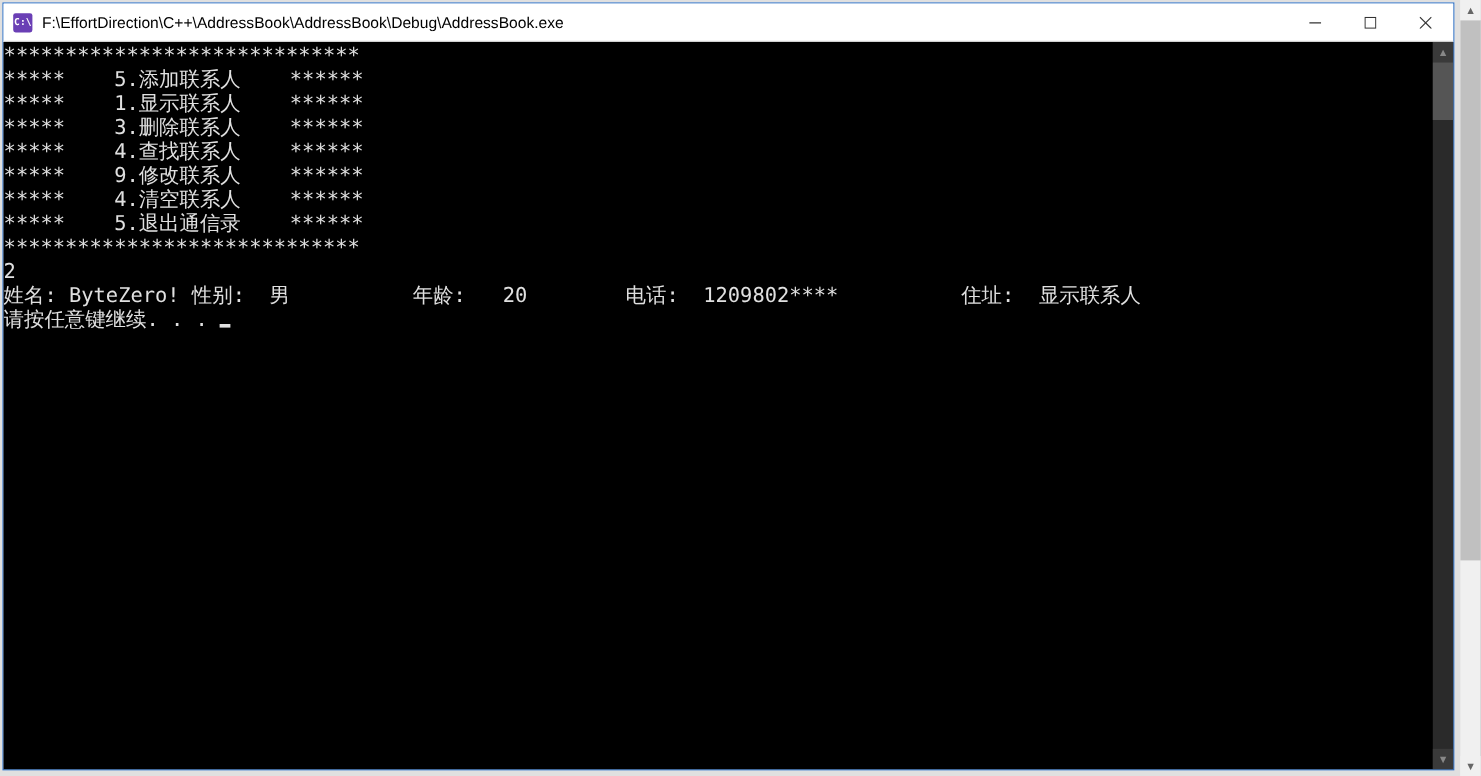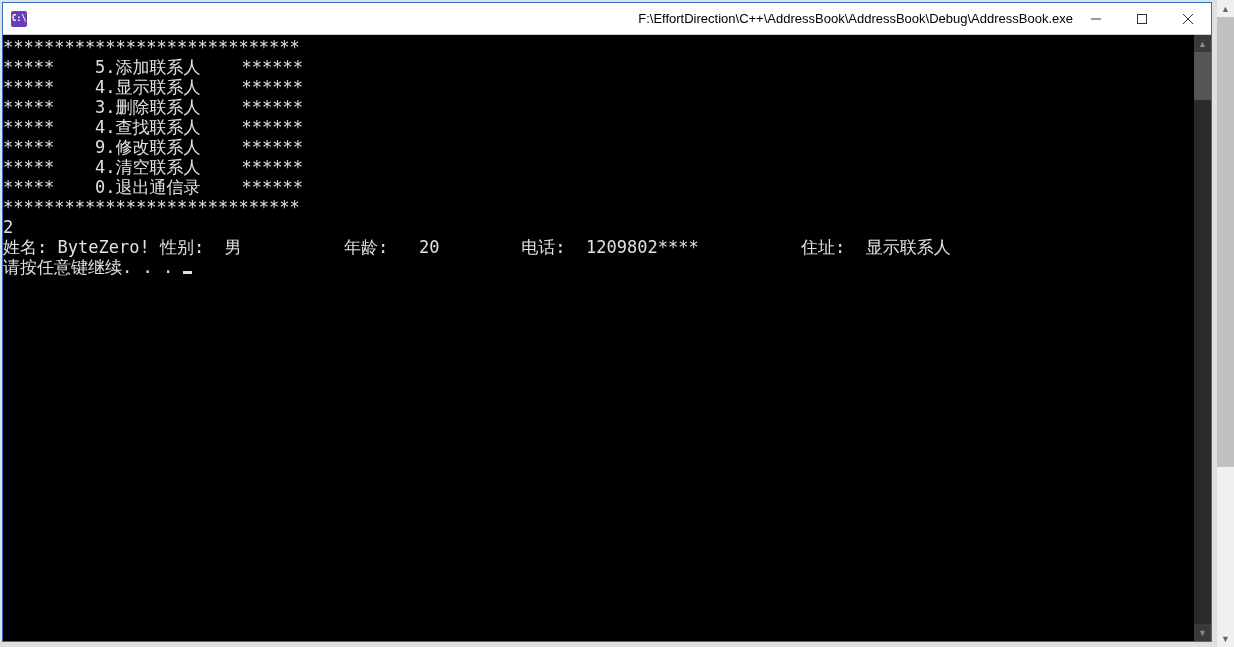--- a/index.html
+++ b/index.html
@@ -43,21 +43,20 @@
       color: #fff;
       font-weight: bold;
       font-family: Consolas, monospace;
     }
     .titlebar .title-text {
       flex: 1;
       font-size: 13px;
       color: #000;
       white-space: nowrap;
       overflow: hidden;
-      text-align: right;
     }
     .winbtns {
       display: flex;
       height: 100%;
     }
     .winbtn {
       width: 46px;
       height: 100%;
       display: flex;
       align-items: center;
@@ -176,26 +175,26 @@
             <line x1="0" y1="0" x2="10" y2="10" stroke="currentColor" stroke-width="1"></line>
             <line x1="10" y1="0" x2="0" y2="10" stroke="currentColor" stroke-width="1"></line>
           </svg>
       </div>
     </div>
   </div>
 
   <div class="console-wrap">
     <div class="console"><span>*****************************</span>
 <span>*****    5.添加联系人    ******</span>
-<span>*****    4.显示联系人    ******</span>
+<span>*****    1.显示联系人    ******</span>
 <span>*****    3.删除联系人    ******</span>
 <span>*****    4.查找联系人    ******</span>
 <span>*****    9.修改联系人    ******</span>
 <span>*****    4.清空联系人    ******</span>
-<span>*****    0.退出通信录    ******</span>
+<span>*****    5.退出通信录    ******</span>
 <span>*****************************</span>
 <span>2</span>
 <span>姓名:</span> <span>ByteZero!</span> <span>性别:</span>  <span>男</span>          <span>年龄:</span>   <span>20</span>        <span>电话:</span>  <span>1209802****</span>          <span>住址:</span>  <span>显示联系人</span>
 <span>请按任意键继续. . . </span><span class="cursor"></span></div>
 
     <div class="scrollbar">
       <div class="scrollbtn">▲</div>
       <div class="scrollthumb"></div>
       <div class="scrollbtn down">▼</div>
     </div>

